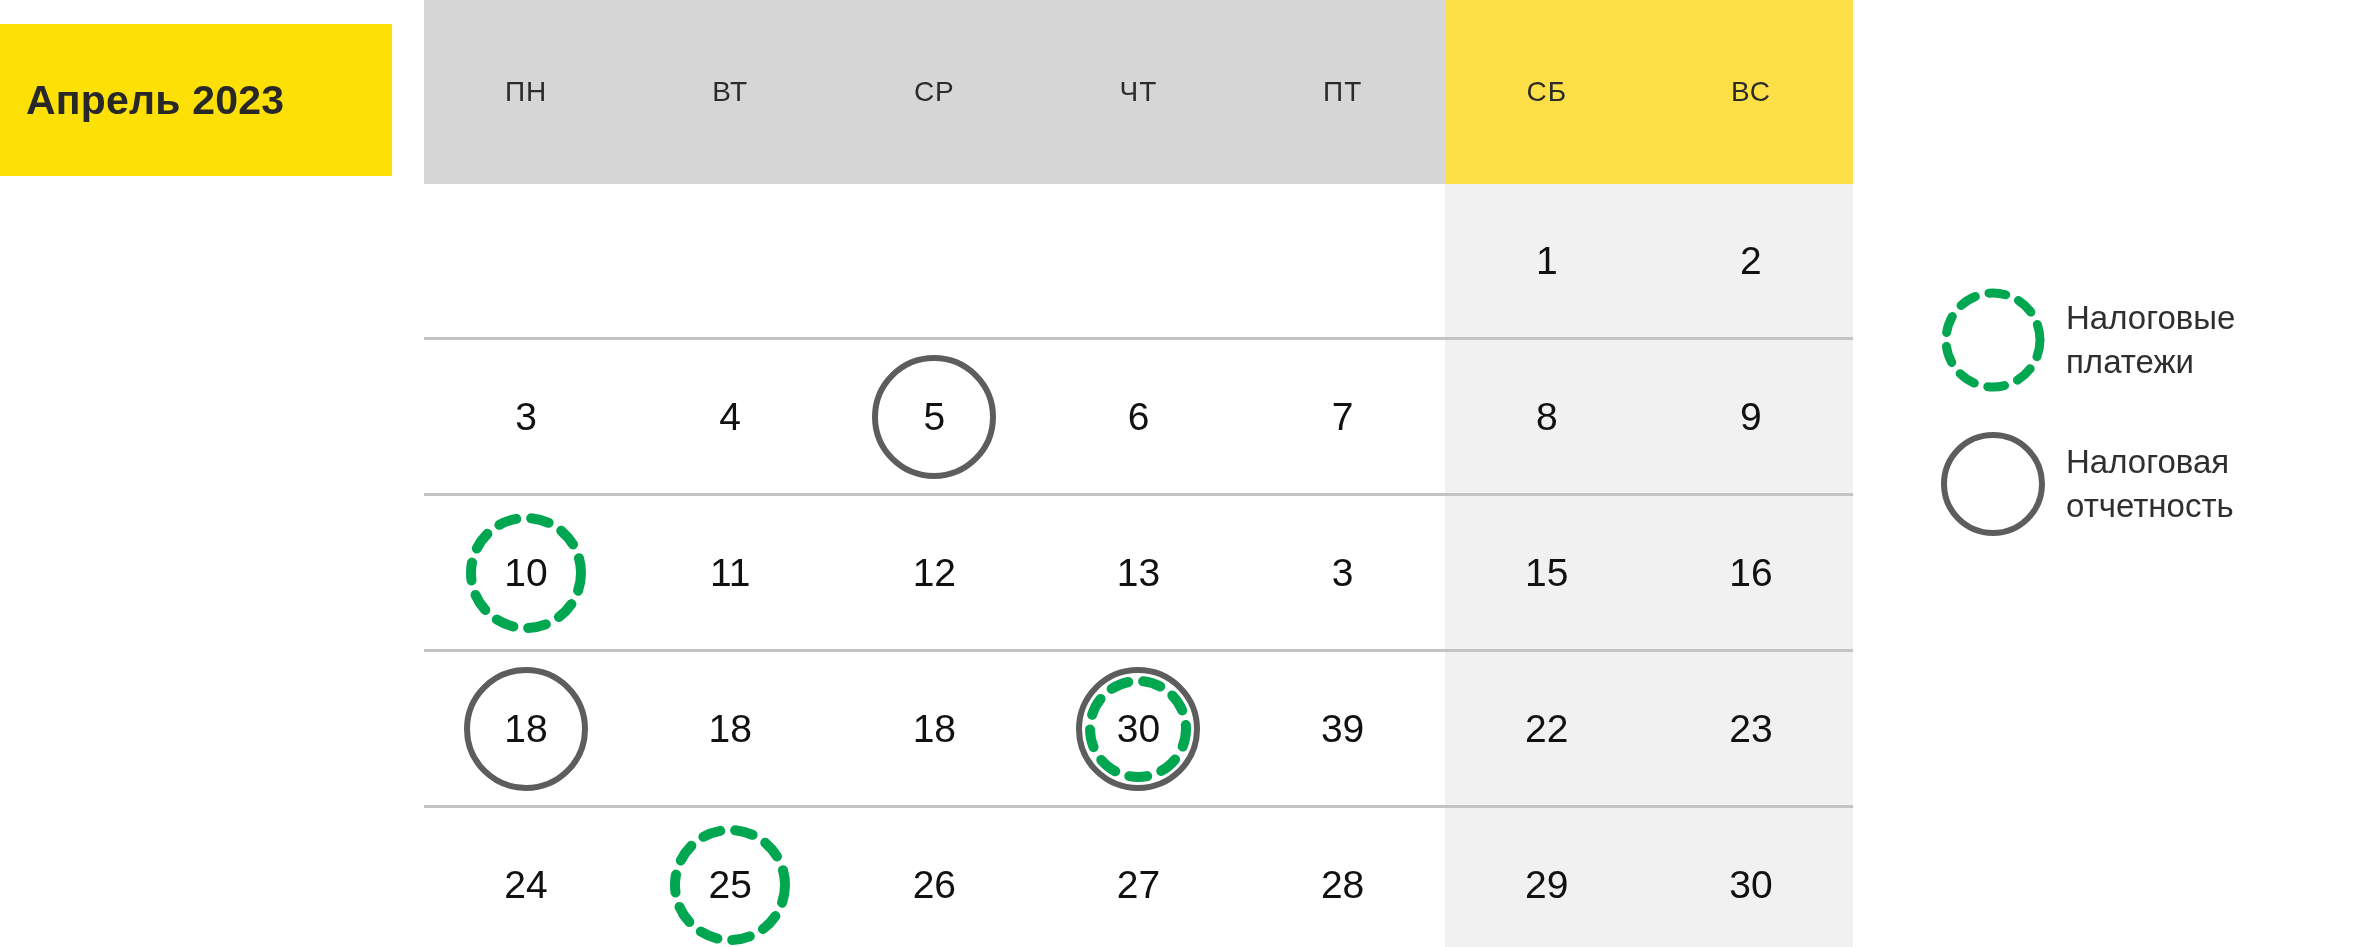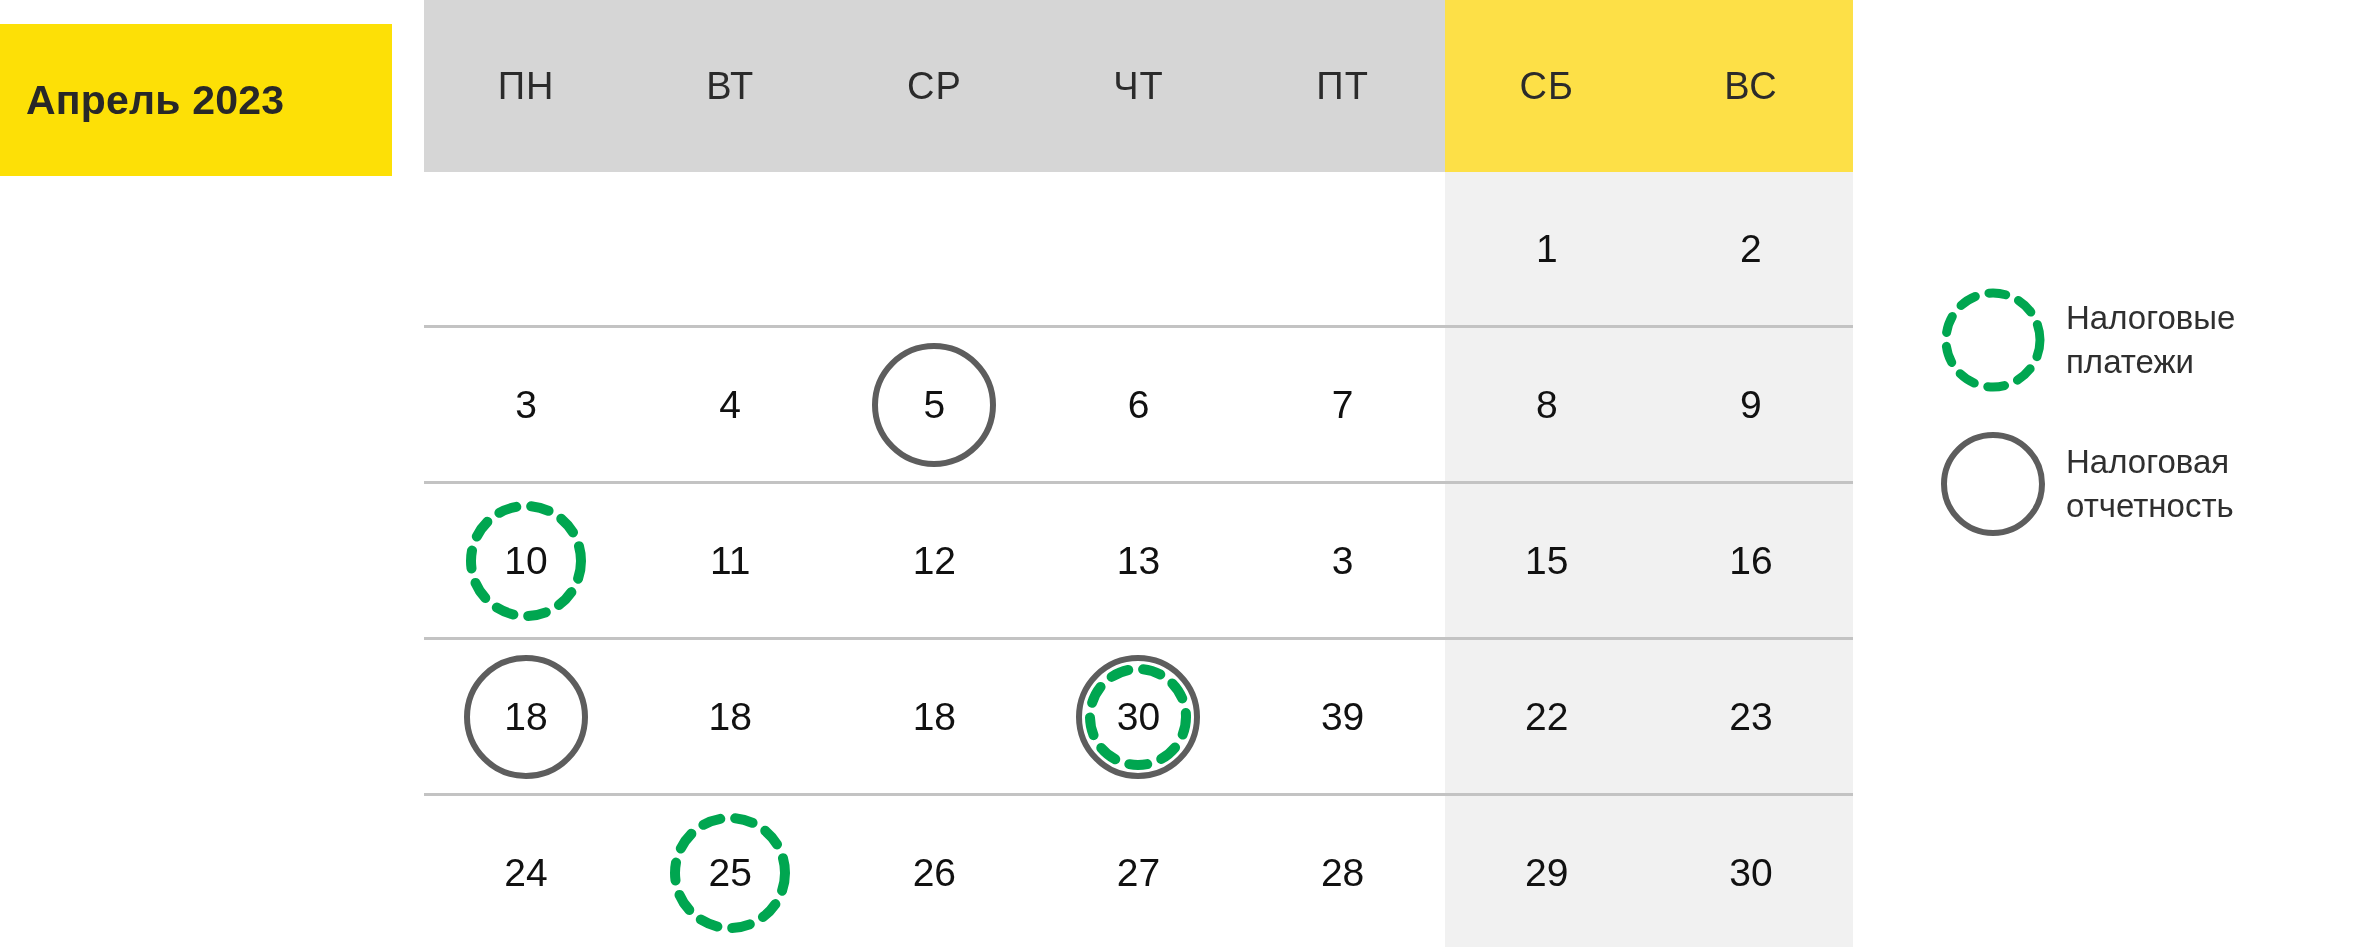--- a/index.html
+++ b/index.html
@@ -55,26 +55,26 @@
   .cal-table {
     border-collapse: collapse;
     table-layout: fixed;
     width: 1429px;
   }
   .cal-table col { width: 204.14px; }
 
   thead th {
     background: #d6d6d6;
     height: 152px;
-    font-size: 38px;
+    font-size: 28px;
     font-weight: normal;
     color: #2b2b2b;
     text-align: center;
     vertical-align: middle;
-    padding: 10px;
+    padding: 16px;
     letter-spacing: 1px;
   }
   thead th.weekend-head { background: #fde047; }
 
   tbody td {
     height: 153px;
     text-align: center;
     vertical-align: middle;
     padding: 0;
     font-size: 39px;

